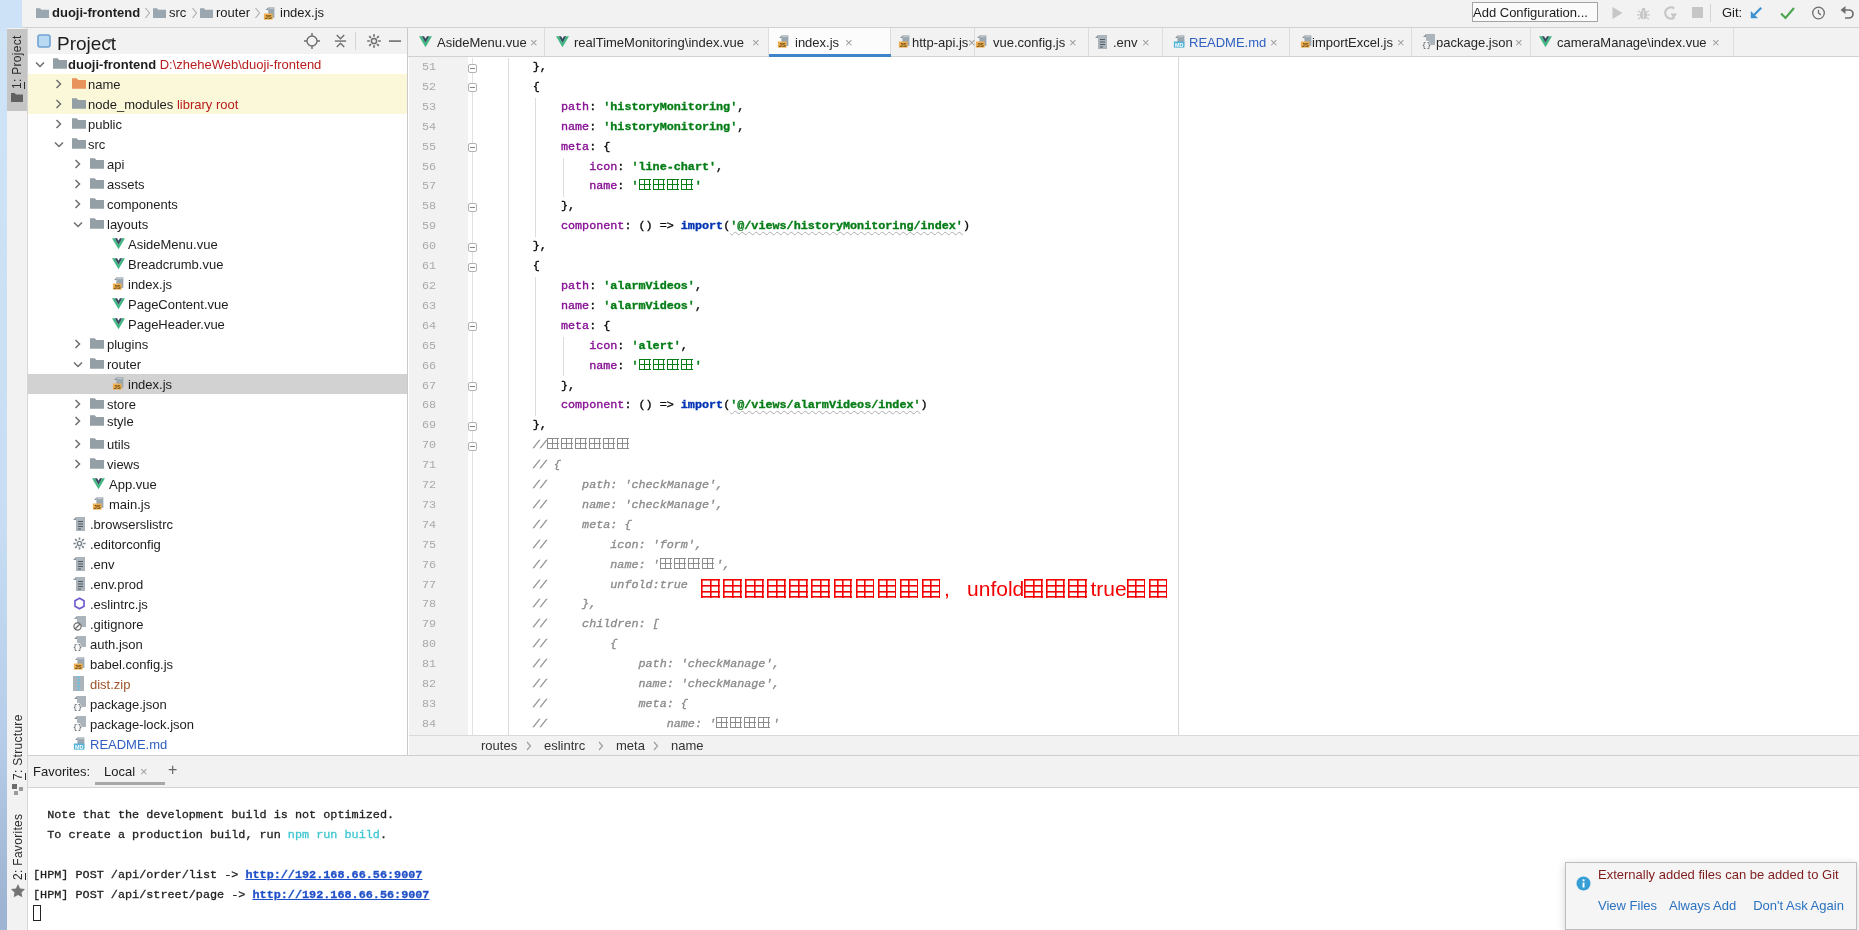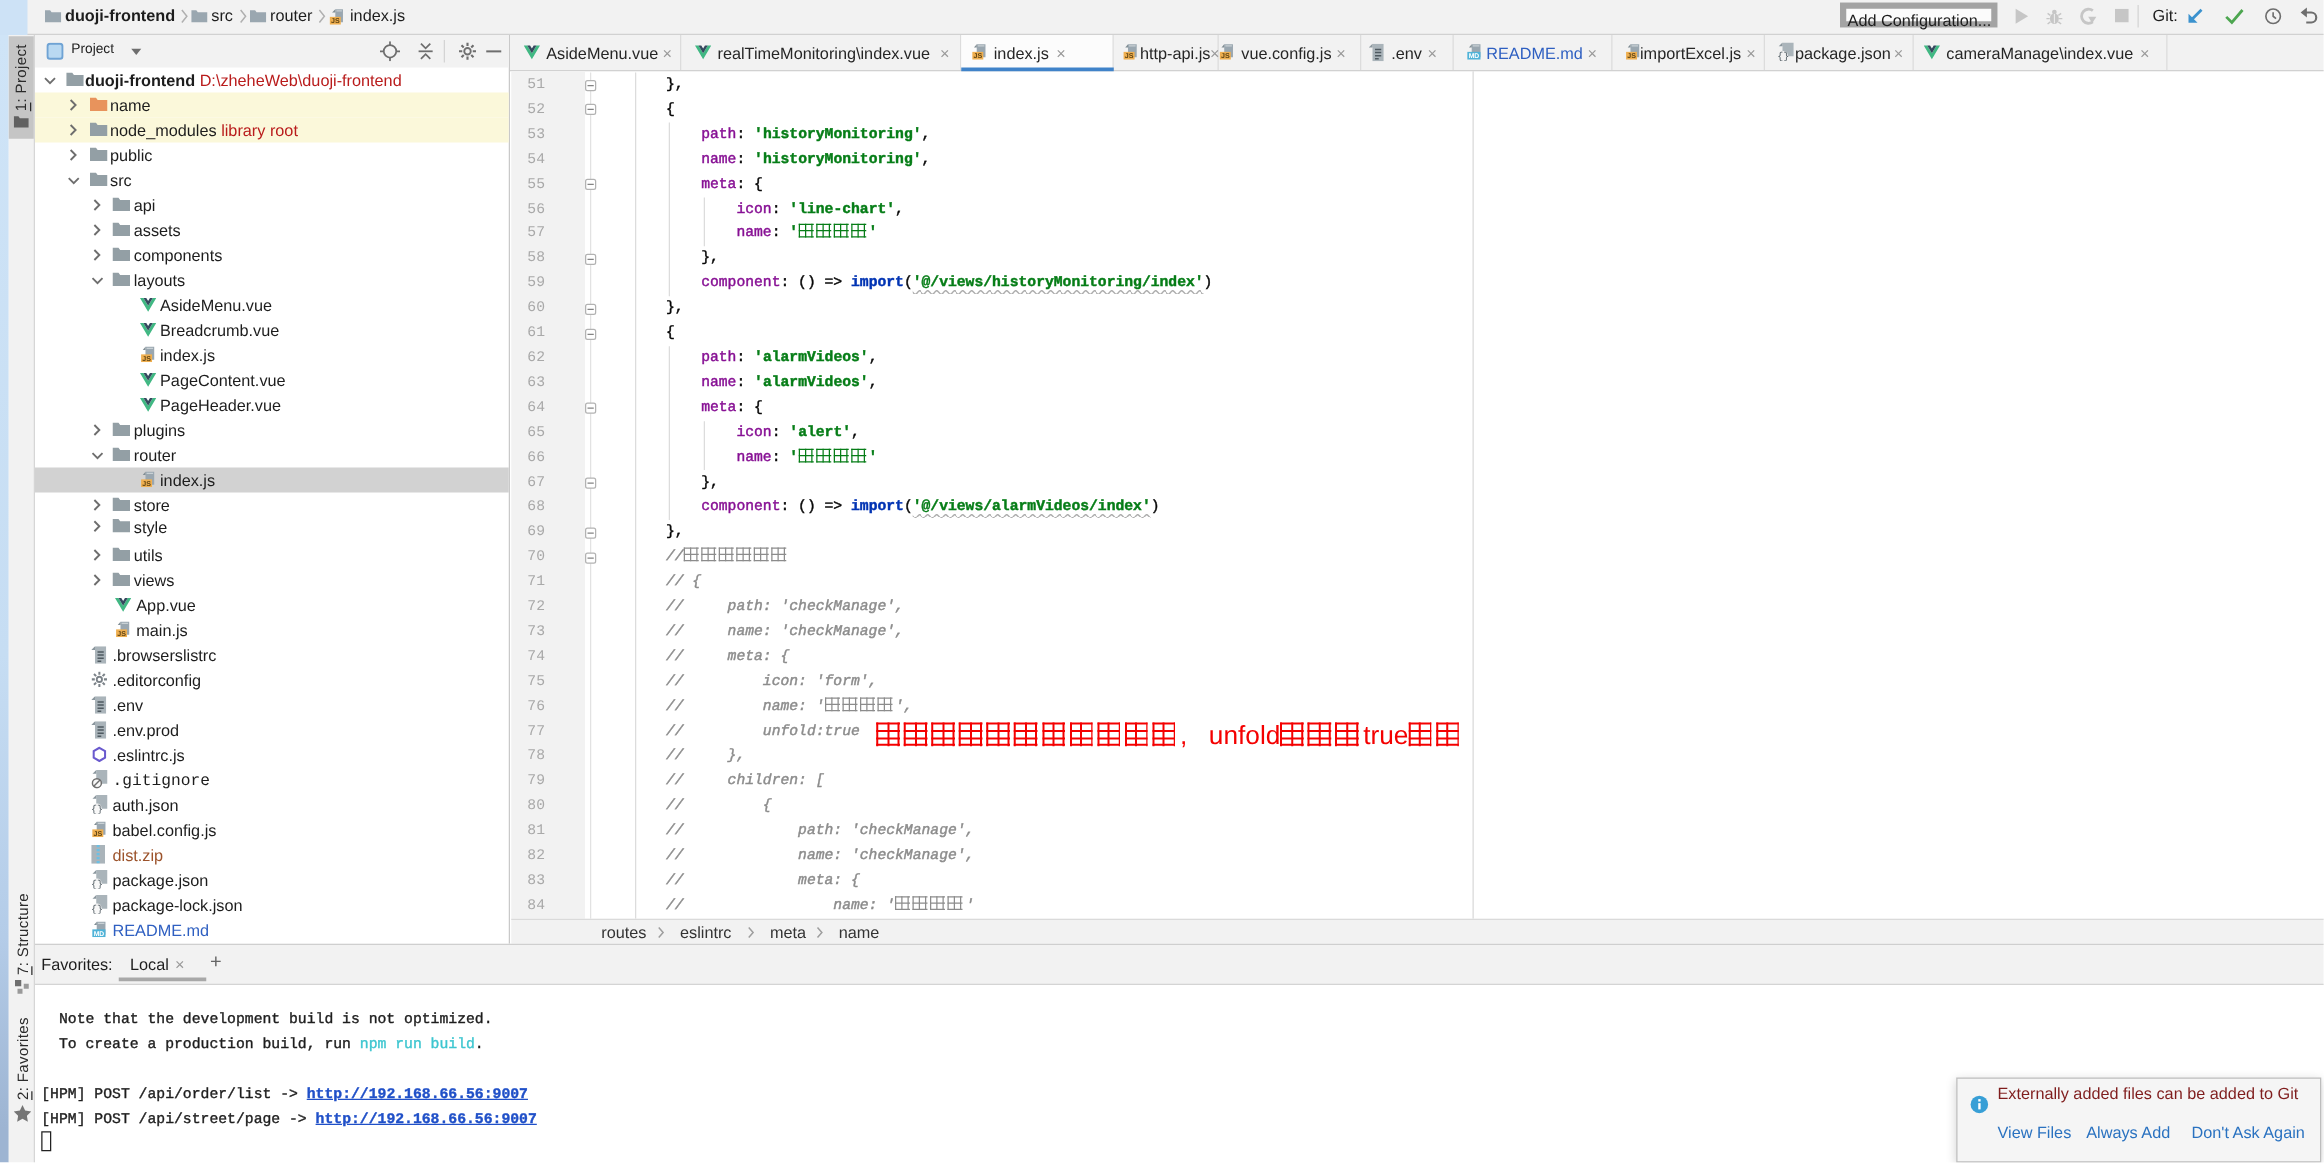--- a/index.html
+++ b/index.html
@@ -90,21 +90,21 @@
     </svg>
 <svg class="abs" style="left:263px;top:6px" width="14" height="15" viewBox="0 0 16 16">
       <path fill="#9aa7b0" d="M6 1h7v12H6z"></path>
       <path fill="#808d94" d="M6 1v3H3z"></path>
       <path fill="#c6ced3" d="M7 2h5v1H7z"></path>
       <rect x="1" y="8" width="10" height="7" fill="#efaf50"></rect>
       <text x="6" y="14" font-size="6.5" font-weight="bold" fill="#5f4413" text-anchor="middle" font-family="Liberation Sans">JS</text>
     </svg>
 <span class="crumbtxt" style="left:280px">index.js</span>
 
-<span class="abs" style="left:1472px;top:2px;width:126px;height:20px;background:#fbfbfb;border:5px solid #a3a3a3;font-size:13px;color:#1d1d1d;text-align:right;line-height:19px">Add Configuration...</span>
+<span class="abs" style="left:1472px;top:2px;width:126px;height:20px;background:#fbfbfb;border:1px solid #a3a3a3;font-size:13px;color:#1d1d1d;text-align:left;line-height:19px">Add Configuration...</span>
 <svg class="abs" style="left:1611px;top:6px" width="13" height="14" viewBox="0 0 12 14">
       <path fill="#c6c6c6" d="M1 1l10 6-10 6z"></path>
     </svg>
 <svg class="abs" style="left:1636px;top:5px" width="15" height="16" viewBox="0 0 16 16">
       <circle cx="8" cy="4.4" r="2" fill="#c6c6c6"></circle>
       <ellipse cx="8" cy="10" rx="3.8" ry="4.6" fill="#c6c6c6"></ellipse>
       <path stroke="#c6c6c6" stroke-width="1.2" fill="none" d="M4.6 7.2L2.2 5.6M11.4 7.2l2.4-1.6M4 10H1.2M14.8 10H12M4.6 12.8l-2.4 1.8M11.4 12.8l2.4 1.8"></path>
       <path stroke="#f2f2f2" stroke-width=".8" d="M8 6v8"></path>
     </svg>
 <svg class="abs" style="left:1663px;top:5px" width="15" height="16" viewBox="0 0 16 16">
@@ -156,21 +156,21 @@
         <path fill="#757575" d="M7 0l2.1 4.4L14 5.1l-3.5 3.4.8 4.8L7 11l-4.3 2.3.8-4.8L0 5.1l4.9-.7z"></path>
       </svg>
 </div>
 </div>
 
 <div id="proj">
 <div id="projhead">
  <svg class="abs" style="left:9px;top:6px" width="14" height="14" viewBox="0 0 14 14">
         <rect x="1" y="1" width="12" height="12" rx="2" fill="#b9d9f2" stroke="#6fa3d4" stroke-width="1.6"></rect>
       </svg>
- <span class="abs" style="left:29px;top:5px;font-size:11px;color:#1d1d1d">Project</span>
+ <span class="abs" style="left:29px;top:5px;font-size:19px;color:#1d1d1d">Project</span>
  <span class="abs" style="left:77px;top:11px;width:0;height:0;border-left:4px solid transparent;border-right:4px solid transparent;border-top:5px solid #6e6e6e"></span>
  <svg class="abs" style="left:276px;top:5px" width="16" height="16" viewBox="0 0 16 16">
         <circle cx="8" cy="8" r="5" fill="none" stroke="#6e6e6e" stroke-width="1.4"></circle>
         <path stroke="#6e6e6e" stroke-width="1.4" d="M8 0v3M8 13v3M0 8h3M13 8h3"></path>
       </svg>
  <svg class="abs" style="left:305px;top:5px" width="15" height="16" viewBox="0 0 16 16">
         <path fill="none" stroke="#6e6e6e" stroke-width="1.5" d="M4 1.5l4 4 4-4"></path>
         <rect x="2" y="7.3" width="12" height="1.5" fill="#6e6e6e"></rect>
         <path fill="none" stroke="#6e6e6e" stroke-width="1.5" d="M4 14.5l4-4 4 4"></path>
       </svg>
@@ -418,21 +418,21 @@
           <path stroke="#4f5a61" stroke-width="1.2" fill="none" d="M5 4.5h5M5 7h5M5 9.5h5M5 12h3"></path>
         </svg>
         <span class="t" style="left:62px">.env.prod</span>
       </div>
 <div class="row" style="top:565.5px;">
         <svg class="ic" style="left:45px;top:3px" width="13" height="13" viewBox="0 0 16 16">
           <path fill="none" stroke="#6a5ace" stroke-width="2" d="M8 1.5l5.6 3.2v6.6L8 14.5l-5.6-3.2V4.7z"></path>
         </svg>
         <span class="t" style="left:62px">.eslintrc.js</span>
       </div>
-<div class="row" style="top:585.5px;font-family:Liberation Mono, monospace;">
+<div class="row" style="top:585.5px;">
         <svg class="ic" style="left:45px;top:2px" width="13" height="15" viewBox="0 0 13 15">
           <path fill="#aab4ba" d="M4 0h9v11H4z"></path>
           <path fill="#8b979e" d="M4 0v3H1z"></path>
           <circle cx="4.5" cy="10.5" r="3.6" fill="#f8f8f8" stroke="#6e6e6e" stroke-width="1.2"></circle>
           <path stroke="#6e6e6e" stroke-width="1.2" d="M2 13L7 8"></path>
         </svg>
         <span class="t" style="left:62px">.gitignore</span>
       </div>
 <div class="row" style="top:605.5px;">
         <svg class="ic" style="left:45px;top:2px" width="13" height="15" viewBox="0 0 13 15">

